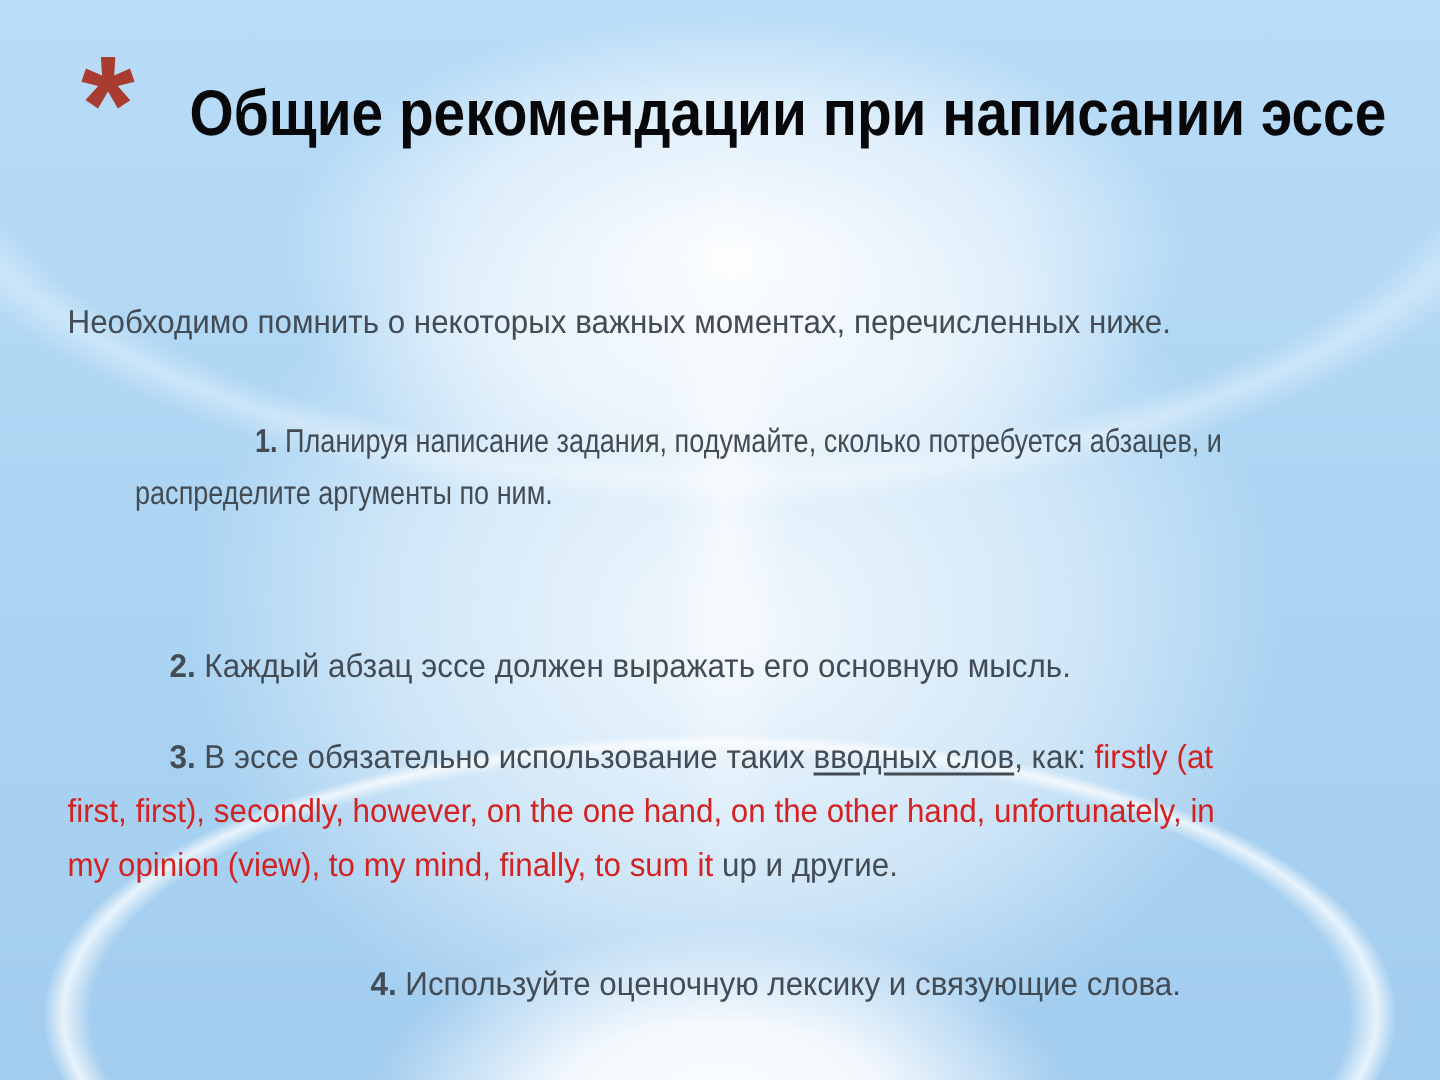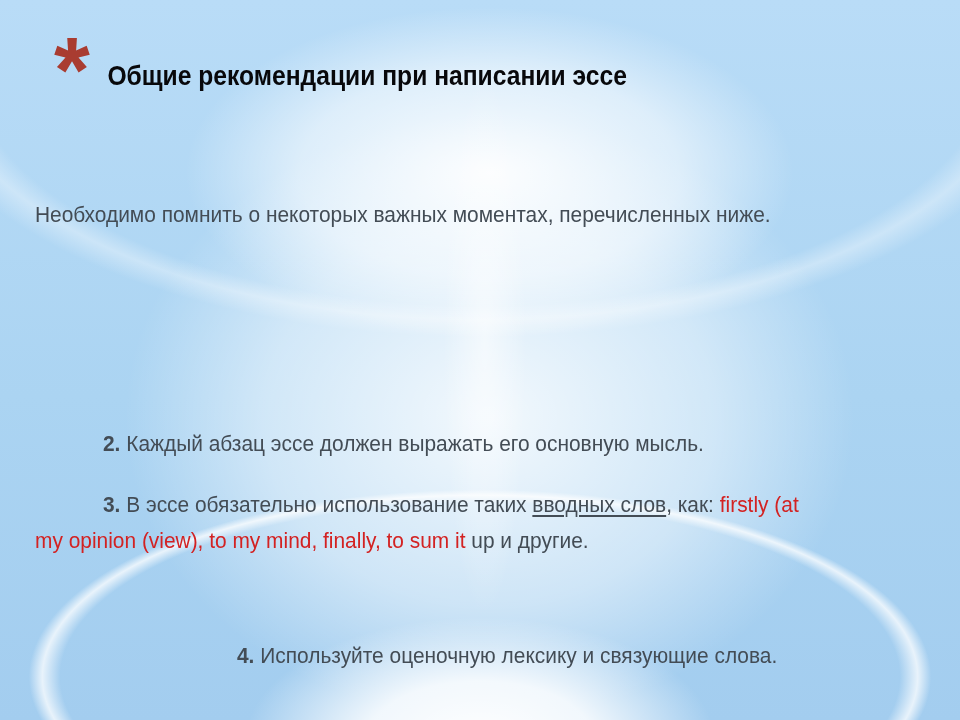--- a/index.html
+++ b/index.html
@@ -27,33 +27,33 @@
       linear-gradient(180deg,#b9dcf7 0%,#abd4f2 55%,#a3cdef 100%);
   }
   
   .bullet{
     position:absolute;left:54px;top:24px;
     font-size:92px;font-weight:bold;line-height:92px;
     color:#a93c31;
   }
   .title{
     position:absolute;left:72px;right:30px;top:46px;margin:0;
-    text-align:left;color:#08080b;
-    font-size:28px;font-weight:bold;letter-spacing:0;
+    text-align:right;color:#08080b;
+    font-size:43px;font-weight:bold;letter-spacing:0;
   }
   .tline{display:block;height:60px;line-height:60px;}
   
   .sc{display:inline-block;white-space:pre;transform-origin:0 50%;}
   .s88{transform:scaleX(.88);}
   .s95{transform:scaleX(.95);}
   .s82{transform:scaleX(.82);}
   .c{transform-origin:50% 50%;}
   
   .para{
-    position:absolute;left:35px;width:905px;margin:0;
+    position:absolute;left:45px;width:905px;margin:0;
     color:#434c55;font-size:22px;line-height:35px;
   }
   .line{display:block;}
   .intro{top:197px;}
   .item1{top:276px;}
   .item1 .l1{padding-left:125px;}
   .item1 .l2{padding-left:45px;}
   .item2{top:406px;margin-top:20px;}
   .item3{top:487px;line-height:36px;}
   .item4{top:638px;text-align:center;}
@@ -68,27 +68,32 @@
 <div class="slide">
 
   <span class="bullet">*</span>
 
   <h1 class="title">
     <span class="tline"><span class="sc s88 c">Общие рекомендации при написании эссе</span></span>
   </h1>
 
   <p class="para intro"><span class="sc s95">Необходимо помнить о некоторых важных моментах, перечисленных ниже.</span></p>
 
+  <div class="para item1">
+    <span class="line l1"><span class="sc s82"><span class="num">1.</span><span> Планируя написание задания, подумайте, сколько потребуется абзацев, и</span></span></span>
+    <span class="line l2"><span class="sc s82">распределите аргументы по ним.</span></span>
+  </div>
 
   <div class="para item2">
     <span class="line ind"><span class="sc s95"><span class="num">2.</span><span> Каждый абзац эссе должен выражать его основную мысль.</span></span></span>
   </div>
 
   <div class="para item3">
     <span class="line ind"><span class="sc s95"><span class="num">3.</span><span> В эссе обязательно использование таких </span><span class="u">вводных слов</span><span>, как: </span><span class="red">firstly (at</span></span></span>
+    <span class="line"><span class="sc s95 red">first, first), secondly, however, on the one hand, on the other hand, unfortunately, in</span></span>
     <span class="line"><span class="sc s95"><span class="red">my opinion (view), to my mind, finally, to sum it</span><span> up и другие.</span></span></span>
   </div>
 
   <div class="para item4">
     <span class="line ind"><span class="sc s95"><span class="num">4.</span><span> Используйте оценочную лексику и связующие слова.</span></span></span>
   </div>
 
 </div>
 
 </body></html>

